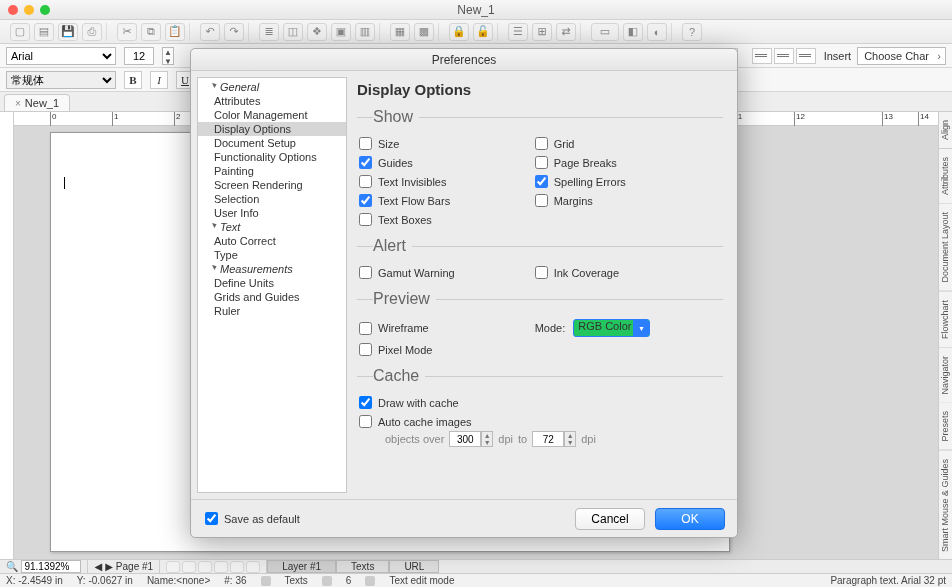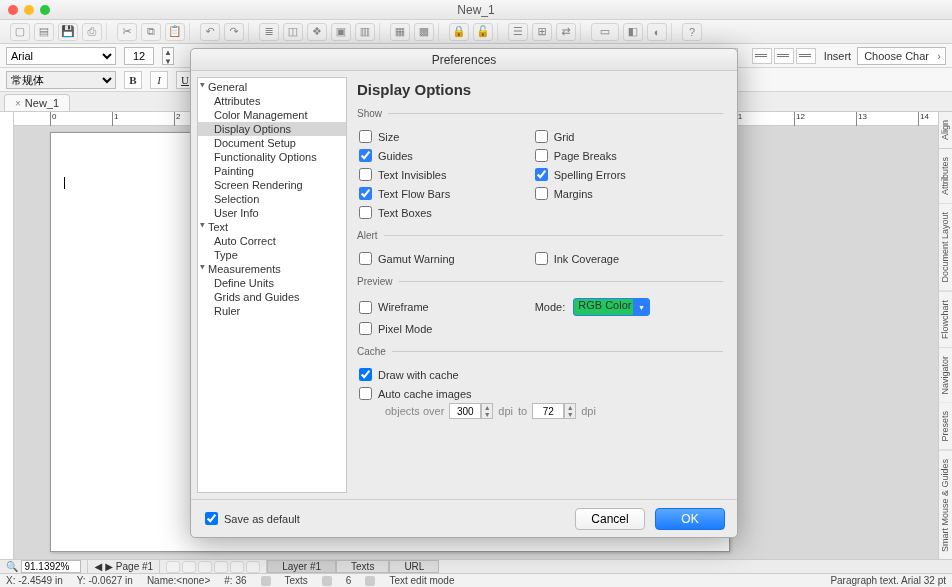--- a/index.html
+++ b/index.html
@@ -56,27 +56,27 @@
 
 .status-bar { position:absolute; bottom:0; left:0; right:0; height:14px; background:#f2f2f2; border-top:1px solid #ccc; display:flex; align-items:center; font-size:10px; gap:14px; padding:0 6px; color:#444; }
 .status-bar span.ico { width:10px; height:10px; background:#ccc; border-radius:2px; display:inline-block; }
 
 
 .dialog { position:absolute; left:190px; top:48px; width:548px; height:490px; background:#ececec; border:1px solid #aaa; border-radius:5px; box-shadow:0 6px 30px rgba(0,0,0,.35); display:flex; flex-direction:column; }
 .dialog-title { height:22px; background:linear-gradient(#f5f5f5,#e5e5e5); border-bottom:1px solid #ccc; text-align:center; line-height:22px; font-size:12px; border-radius:5px 5px 0 0; }
 .dialog-body { flex:1; display:flex; overflow:hidden; }
 .tree { width:150px; background:#fff; border:1px solid #c8c8c8; margin:6px; overflow:auto; font-size:11px; padding:2px 0; }
 .tree-item { padding:1px 4px 1px 16px; cursor:default; white-space:nowrap; }
-.tree-item.parent { padding-left:0; }
+.tree-item.parent { padding-left:12px;font-style:italic; }
 .tree-item.parent::before { content:"▸"; display:inline-block; width:10px; transform:rotate(90deg); color:#666; font-size:9px; }
 .tree-item.selected { background:#d6d6d6; }
 .panel { flex:1; padding:6px 14px 6px 4px; overflow:auto; }
 .panel h2 { font-size:15px; font-weight:600; margin:4px 0 10px 0; }
 fieldset.group { border:none; border-top:1px solid #ccc; margin:8px 0 4px 0; padding:8px 0 0 0; }
-fieldset.group legend { font-size:10px; color:#666; padding-right:6px; }
+fieldset.group legend { font-size:16px; color:#666; padding-right:6px;margin-left:16px; }
 .chk-row { display:flex; flex-wrap:wrap; }
 .chk { width:48%; display:flex; align-items:center; gap:6px; padding:3px 2px; font-size:11px; }
 .chk input { width:13px; height:13px; accent-color:#2b7fff; }
 .inline-row { display:flex; align-items:center; gap:6px; padding:3px 2px; font-size:11px; }
 .sel-mode { height:18px; font-size:11px; background:#22c55e; border:1px solid #2b7fff; border-radius:3px; padding:0 18px 0 4px; position:relative; }
 .sel-arrow { position:absolute; right:0; top:0; width:16px; height:100%; background:#2b7fff; border-radius:0 3px 3px 0; display:flex; align-items:center; justify-content:center; color:#fff; font-size:8px; }
 .spin { display:inline-flex; align-items:center; }
 .spin input { width:32px; height:16px; border:1px solid #bbb; font-size:10px; text-align:center; }
 .spin .sbtn { width:12px; height:16px; border:1px solid #bbb; display:flex; flex-direction:column; font-size:7px; }
 .spin .sbtn span { flex:1; display:flex; align-items:center; justify-content:center; color:#777; }
@@ -228,21 +228,21 @@
         <div class="tick" style="left: 222px;">3</div>
         <div class="tick" style="left: 284px;">4</div>
         <div class="tick" style="left: 346px;">5</div>
         <div class="tick" style="left: 408px;">6</div>
         <div class="tick" style="left: 470px;">7</div>
         <div class="tick" style="left: 532px;">8</div>
         <div class="tick" style="left: 594px;">9</div>
         <div class="tick" style="left: 656px;">10</div>
         <div class="tick" style="left: 718px;">11</div>
         <div class="tick" style="left: 780px;">12</div>
-        <div class="tick" style="left: 842px;">13</div>
+        <div class="tick" style="left: 868px;">13</div>
         <div class="tick" style="left: 904px;">14</div>
       </div>
     <div class="page">
       <div class="text-frame">
         <div class="cursor"></div>
       </div>
     </div>
   </div>
 </div>
 

